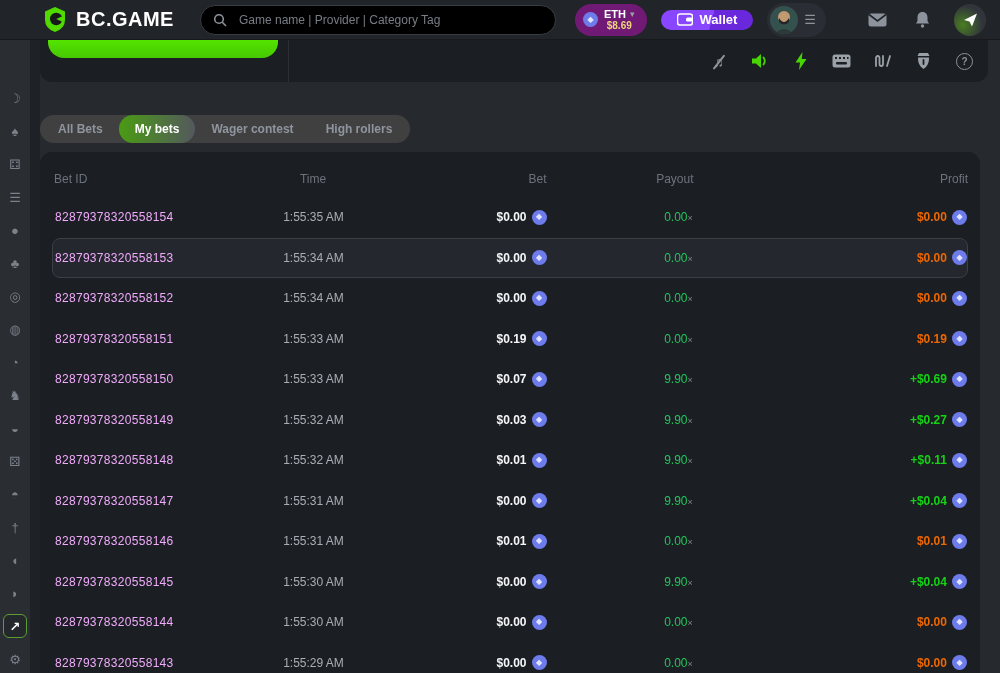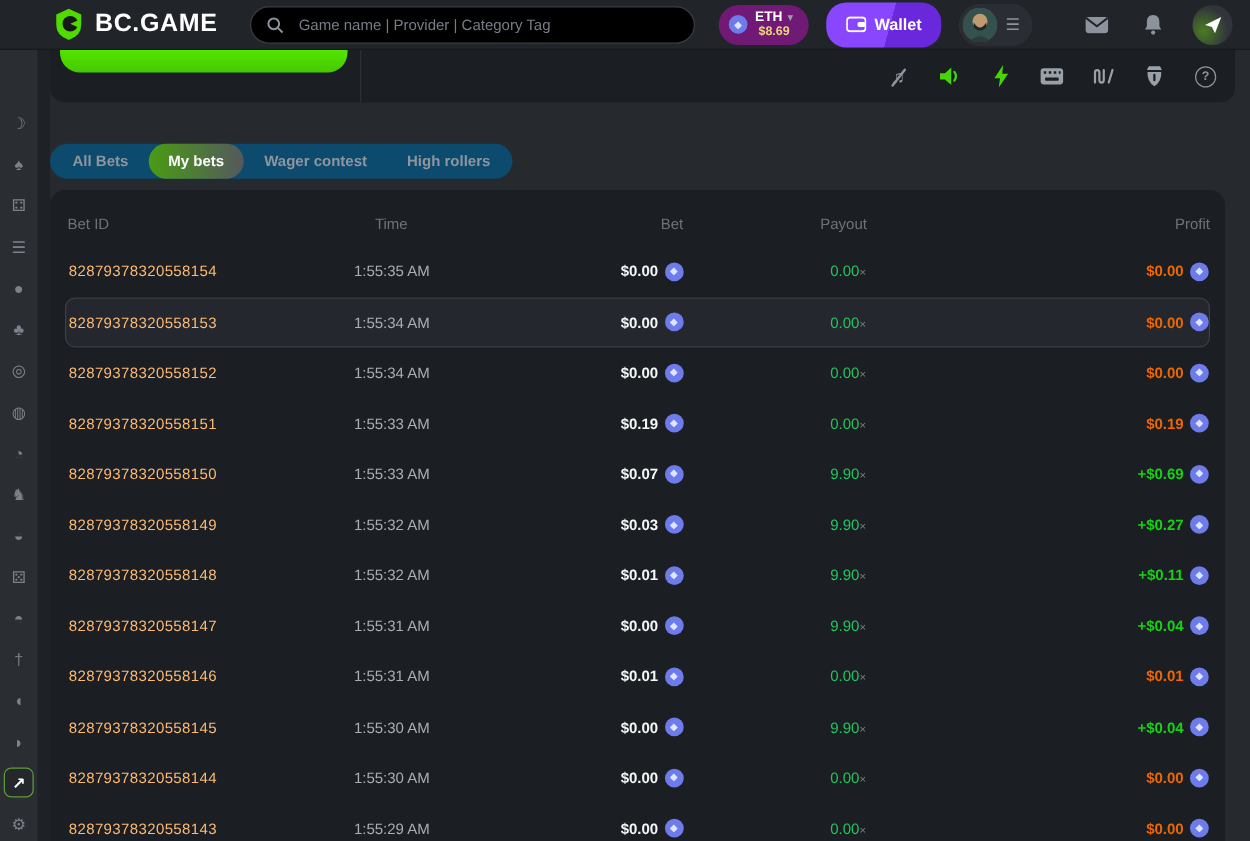--- a/index.html
+++ b/index.html
@@ -23,21 +23,21 @@
   .currency { height:32px; background:#701a75; border-radius:16px; display:flex;
     align-items:center; gap:6px; padding:0 12px 0 8px; cursor:pointer; }
   .cur-col { display:flex; flex-direction:column; line-height:11px; }
   .cur-row1 { display:flex; align-items:center; gap:4px; color:#fff; font-size:11px; font-weight:700; }
   .chev { color:#9aa0a8; font-size:9px; }
   .balance { color:#edd57c; font-size:10px; font-weight:700; text-align:center; }
   .coin { display:inline-flex; width:15px; height:15px; border-radius:50%;
     background:#6d7beb; color:#dfe5ff; align-items:center; justify-content:center;
     flex:0 0 auto; }
   .coin::before { content:"◆"; font-size:8px; line-height:1; }
-  .wallet-btn { height:36px; border:none; border-radius:16px; padding:0 16px;
+  .wallet-btn { height:20px; border:none; border-radius:16px; padding:0 16px;
     background:linear-gradient(105deg,#8847ff 55%,#6a28dd 55%); color:#fff;
     font-size:13px; font-weight:700; font-family:inherit; display:flex; align-items:center;
     gap:7px; cursor:pointer; }
   .profile { height:34px; background:#2a2d33; border-radius:17px; display:flex;
     align-items:center; gap:6px; padding:0 10px 0 3px; cursor:pointer; }
   .avatar { width:28px; height:28px; border-radius:50%; overflow:hidden; flex:0 0 auto; }
   .menu-glyph { color:#8d939c; font-size:13px; }
   .nav-icon { color:#8d939c; display:inline-flex; cursor:pointer; }
   .support { width:32px; height:32px; border-radius:50%; margin-left:10px;
     background:radial-gradient(circle at 28% 65%, #4a7d22, #31353b 62%);
@@ -64,39 +64,39 @@
   .toolbar { position:absolute; top:0; right:14px; height:42px; display:flex;
     align-items:center; gap:22px; }
   .tool { width:19px; height:19px; display:flex; align-items:center; justify-content:center;
     cursor:pointer; color:#8d939c; position:relative; }
   .tool .note { font-size:15px; }
   .tool .slash { position:absolute; width:1.6px; height:18px; background:#8d939c;
     transform:rotate(38deg); left:9px; top:1px; border-radius:1px; }
   .help-circle { width:17px; height:17px; border:1.6px solid #8d939c; border-radius:50%;
     display:flex; align-items:center; justify-content:center; font-size:10px; font-weight:700; }
 
-  .tabs { position:absolute; top:75px; left:0; height:28px; background:#0c4a6e;
+  .tabs { position:absolute; top:75px; left:0; height:28px; background:#404040;
     border-radius:14px; display:inline-flex; align-items:center; padding:0 2px; }
   .tab { height:28px; border:none; background:transparent; color:#8f959e; font-size:12px;
     font-weight:600; font-family:inherit; padding:0 16px; cursor:pointer; border-radius:14px; }
   .tab.active { background:linear-gradient(90deg,#4a9b13,#54585e); color:#fff; font-weight:700; }
 
   
   .bets-panel { position:absolute; top:112px; left:0; width:940px; height:521px;
     background:#1b1e22; border-radius:12px 12px 0 0; padding:0 12px; overflow:hidden; }
   .thead, .row { display:grid; grid-template-columns:20% 17% 17% 28% 18%; align-items:center; }
   .thead { height:45px; padding-top:8px; color:#6d737d; font-size:12px; }
   .row { height:40.5px; font-size:12px; cursor:pointer; border:1px solid transparent; border-radius:8px; }
   .row.highlight { background:#24272d; border-color:#3b3f46; }
   .c1 { text-align:left; padding-left:2px; }
   .c2 { text-align:center; }
   .c3 { display:flex; justify-content:flex-end; align-items:center; gap:5px; }
   .c4 { text-align:center; }
   .c5 { display:flex; justify-content:flex-end; align-items:center; gap:5px; }
-  .betid { color:#fdba74; letter-spacing:.3px; }
+  .betid { color:#f0abfc; letter-spacing:.3px; }
   .time { color:#a9aeb6; }
   .betval { color:#f5f6f8; font-weight:700; }
   .payout-num { color:#22c55e;margin-left:8px; }
   .payout-x { color:#7d838c; font-size:9px; }
   .profit-val { font-weight:700; }
   .row.neg .profit-val { color:#ed6702; }
   .row.pos .profit-val { color:#15d215; }
 
   svg { display:block; }
 </style>

